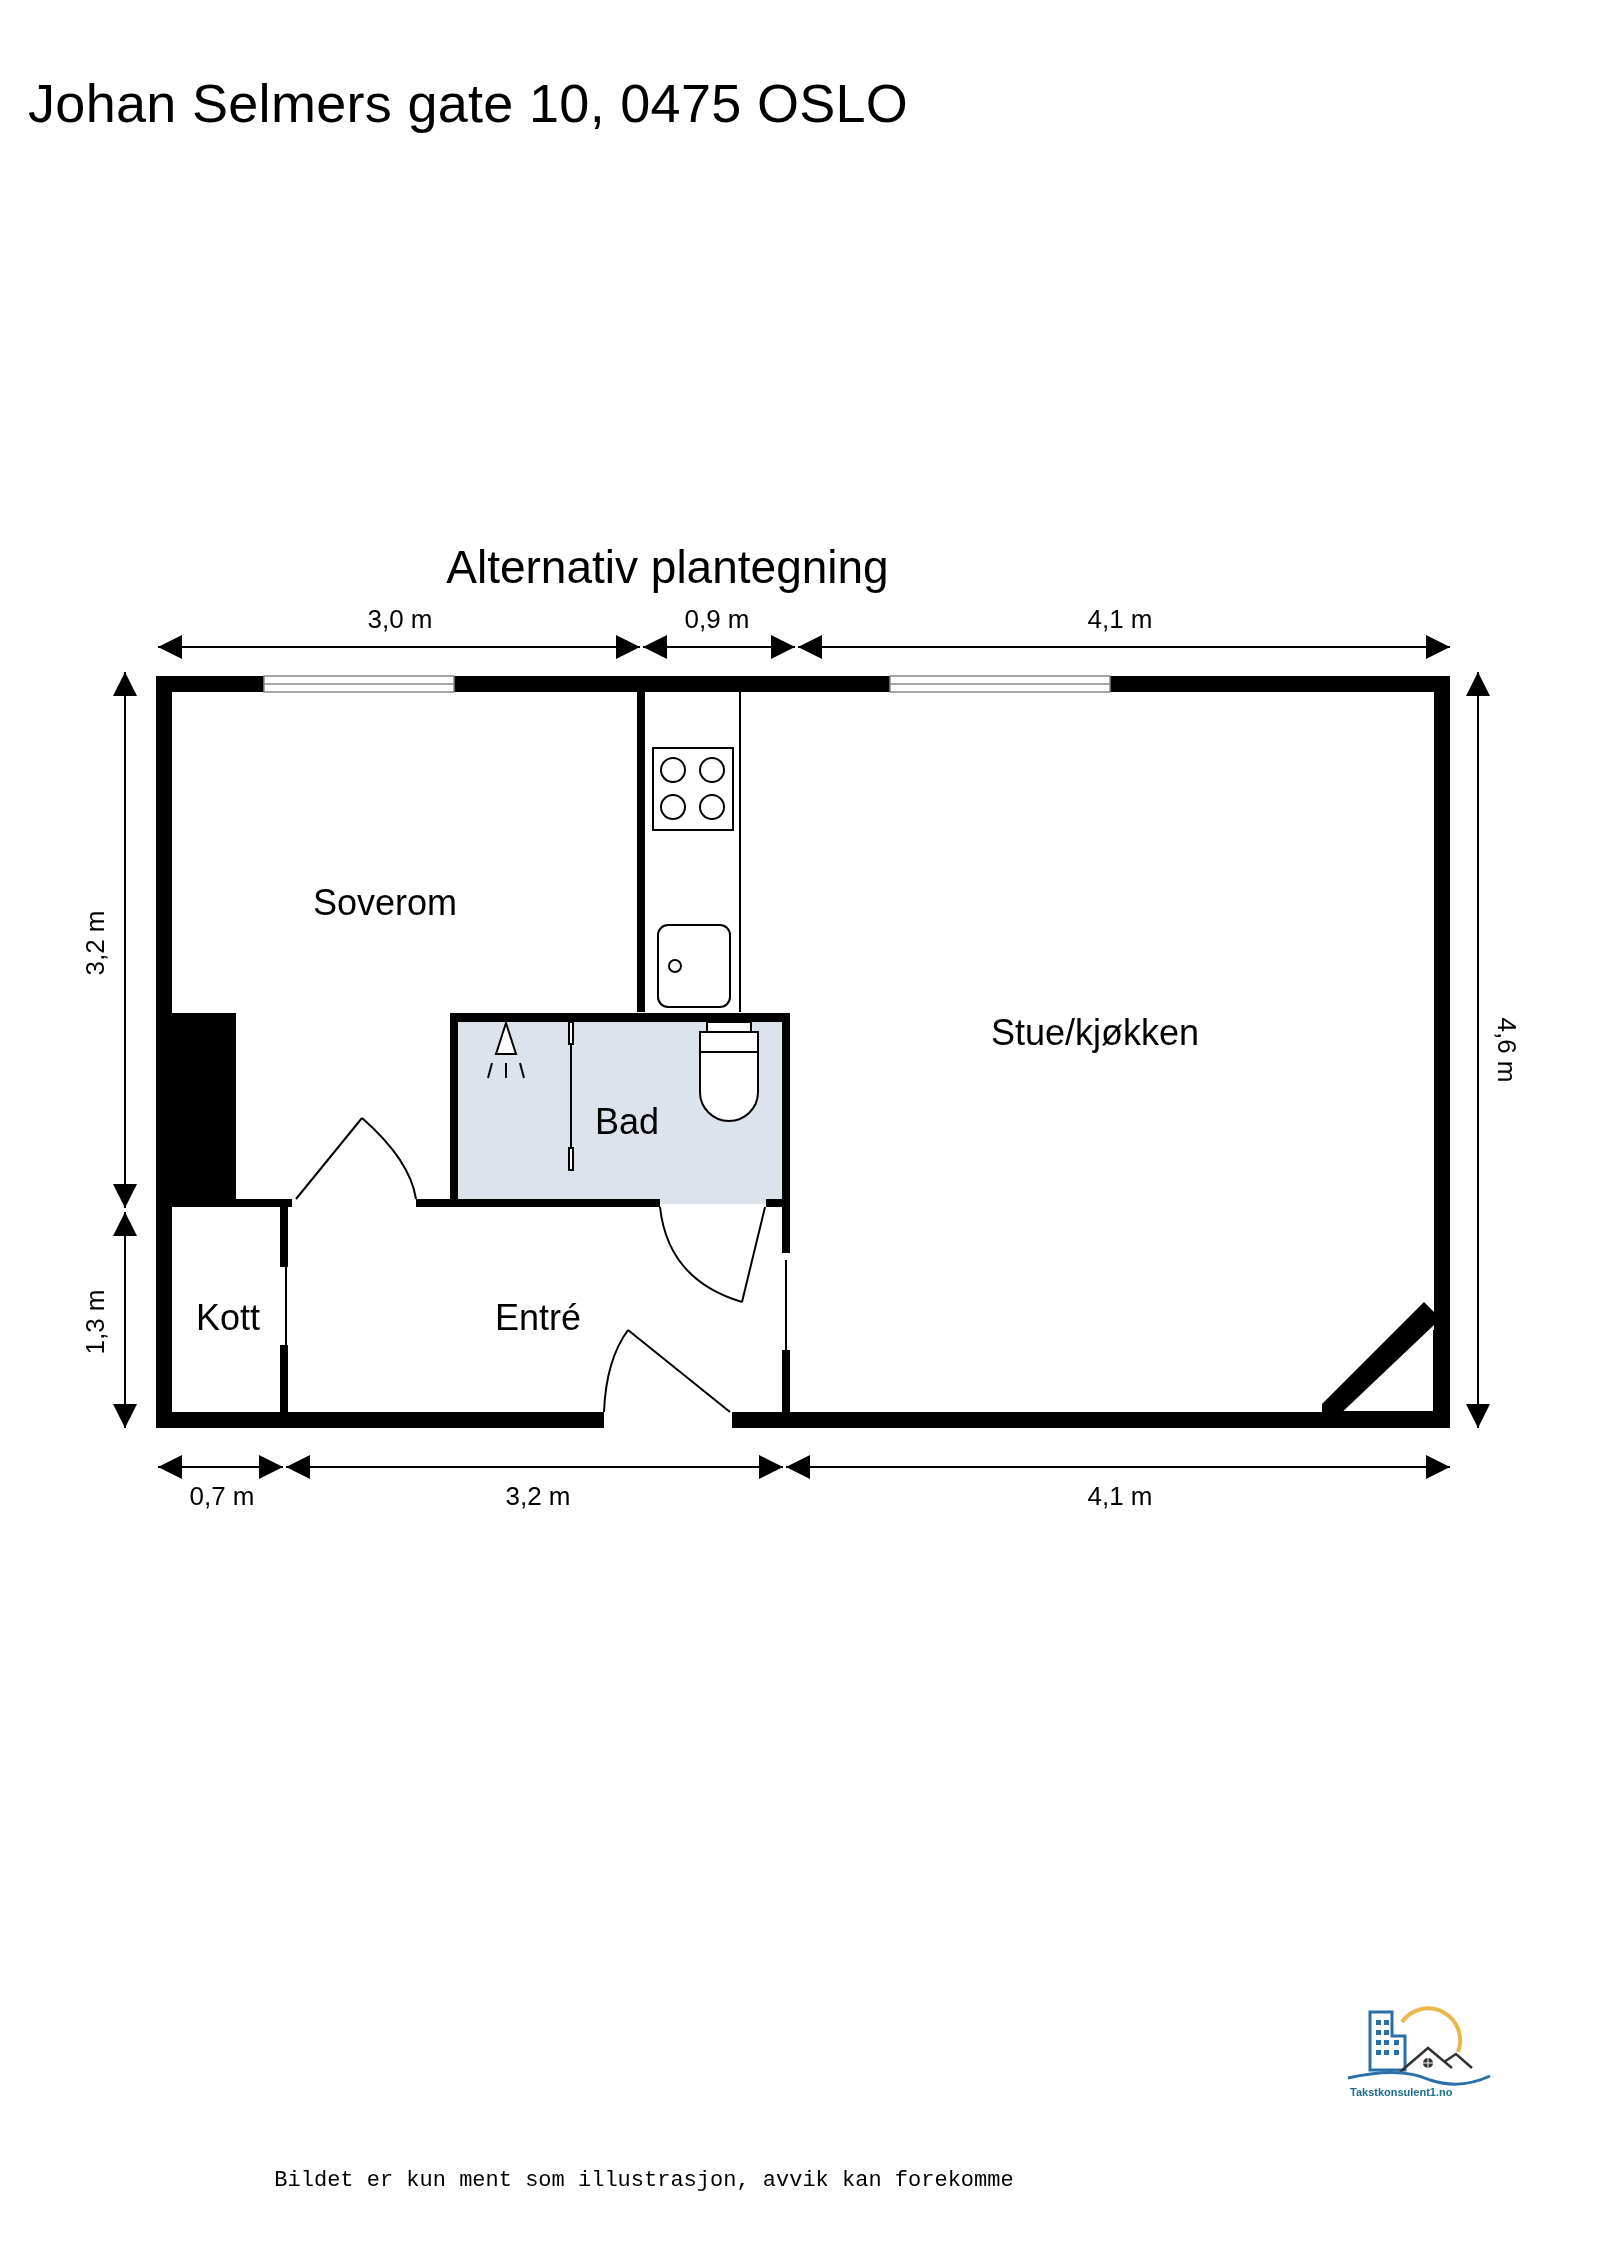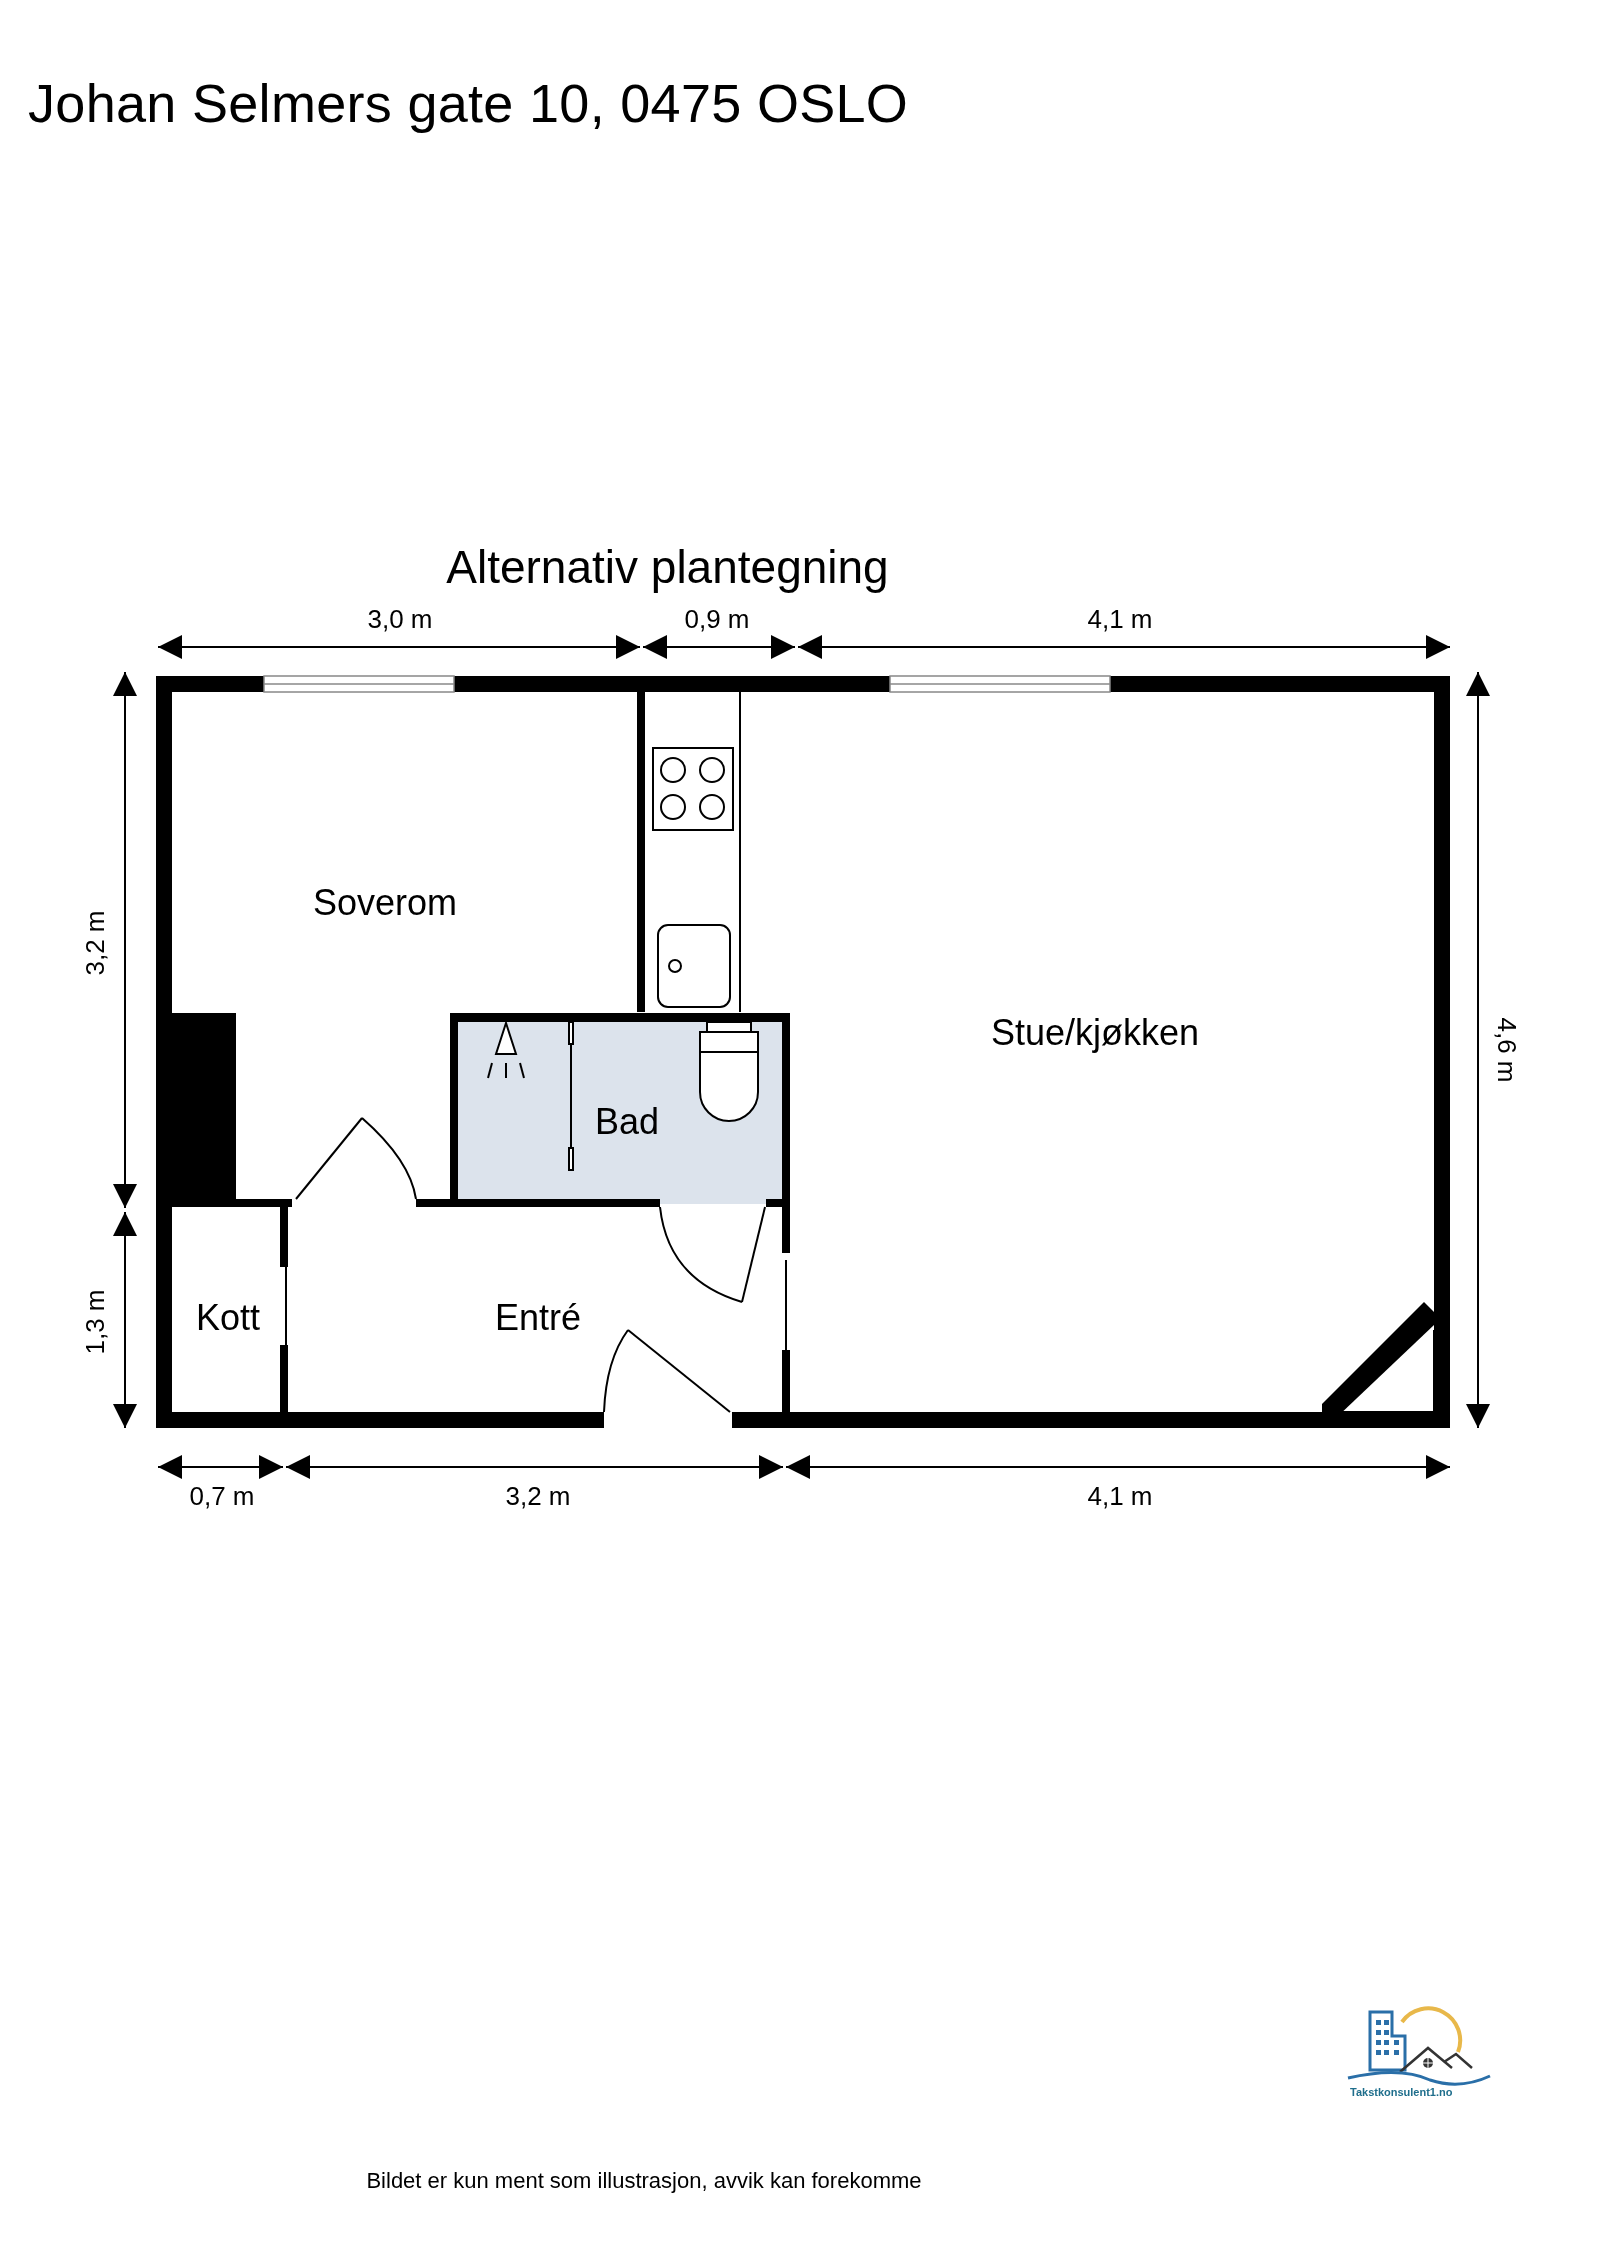--- a/index.html
+++ b/index.html
@@ -6,21 +6,21 @@
   body { width: 1600px; height: 2263px; position: relative; overflow: hidden;
          font-family: "Liberation Sans", sans-serif; color: #000; }
   .title { position: absolute; left: 0; width: 1600px; top: 72px; text-align: left;
            font-size: 54px; font-weight: normal; letter-spacing: 0.3px; margin-left: 28px; }
   .plan-title { position: absolute; left: 0; width: 1335px; top: 540px; text-align: center;
                 font-size: 46px; }
   .plan { position: absolute; left: 0; top: 0; width: 1600px; height: 1600px; }
   .dim-text { font-family: "Liberation Sans", sans-serif; font-size: 26px; fill: #000; }
   .room-text { font-family: "Liberation Sans", sans-serif; font-size: 36px; fill: #000; }
   .footer { position: absolute; left: 0; width: 1288px; top: 2168px; text-align: center;
-            font-size: 22px; }
+            font-size: 22px; font-family: Liberation Mono, monospace; }
   .logo { position: absolute; left: 1340px; top: 2000px; width: 160px; height: 100px; }
   .logo-text { font-family: "Liberation Sans", sans-serif; font-size: 11px; font-weight: bold; fill: #1f6e8c; }
 </style>
 </head>
 <body>
 
 <div class="title">Johan Selmers gate 10, 0475 OSLO</div>
 <div class="plan-title">Alternativ plantegning</div>
 
 <svg class="plan" viewBox="0 0 1600 1600" xmlns="http://www.w3.org/2000/svg">

